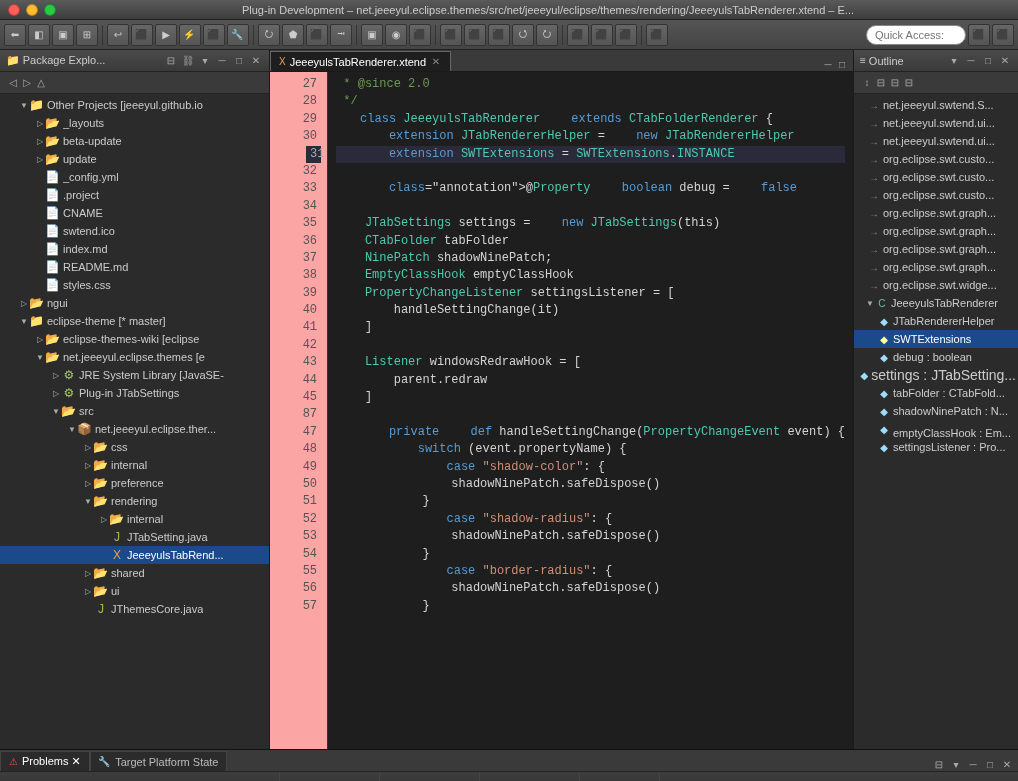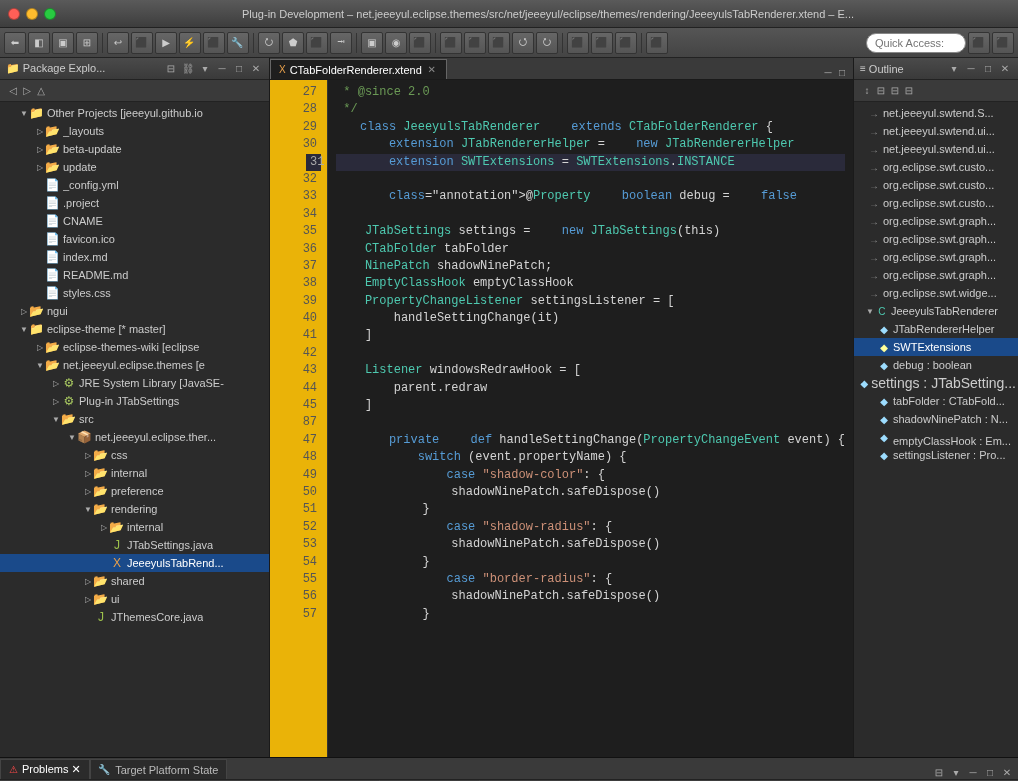--- a/index.html
+++ b/index.html
@@ -8,21 +8,21 @@
       font-size: 11px;
       background: #3c3c3c;
       color: #d4d4d4;
       width: 1018px;
       height: 781px;
       overflow: hidden;
     }
 
     
     .titlebar {
-      height: 28px;
+      height: 20px;
       background: linear-gradient(to bottom, #5a5a5a, #3d3d3d);
       display: flex;
       align-items: center;
       padding: 0 8px;
       border-bottom: 1px solid #222;
       gap: 20px;
     }
     .titlebar-buttons {
       display: flex;
       gap: 6px;
@@ -213,21 +213,21 @@
       flex: 1;
       overflow: auto;
       background: #1e1e1e;
       display: flex;
     }
     .editor-content::-webkit-scrollbar { width: 8px; height: 8px; }
     .editor-content::-webkit-scrollbar-track { background: #1e1e1e; }
     .editor-content::-webkit-scrollbar-thumb { background: #555; }
 
     .line-numbers {
-      background: #eab308;
+      background: #fca5a5;
       padding: 4px 0;
       min-width: 30px;
       text-align: right;
       border-right: 1px solid #333;
       color: #555;
       font-family: 'Courier New', monospace;
       font-size: 12px;
       line-height: 1.45;
       padding-right: 6px;
       user-select: none;
@@ -451,21 +451,21 @@
           <span class="tree-indent"></span>
           <span class="tree-arrow"> </span>
           <span class="tree-icon" style="color: rgb(170, 170, 170); font-size: 12px;">📄</span>
           <span class="tree-label">CNAME</span>
         </div>
         <div class="tree-item">
           <span class="tree-indent"></span>
           <span class="tree-indent"></span>
           <span class="tree-arrow"> </span>
           <span class="tree-icon" style="color: rgb(170, 170, 170); font-size: 12px;">📄</span>
-          <span class="tree-label">favicon.ico</span>
+          <span class="tree-label">swtend.ico</span>
         </div>
         <div class="tree-item">
           <span class="tree-indent"></span>
           <span class="tree-indent"></span>
           <span class="tree-arrow"> </span>
           <span class="tree-icon" style="color: rgb(170, 170, 170); font-size: 12px;">📄</span>
           <span class="tree-label">index.md</span>
         </div>
         <div class="tree-item">
           <span class="tree-indent"></span>
@@ -593,21 +593,21 @@
         </div>
         <div class="tree-item">
           <span class="tree-indent"></span>
           <span class="tree-indent"></span>
           <span class="tree-indent"></span>
           <span class="tree-indent"></span>
           <span class="tree-indent"></span>
           <span class="tree-indent"></span>
           <span class="tree-arrow"> </span>
           <span class="tree-icon" style="color: rgb(157, 193, 75); font-size: 12px;">J</span>
-          <span class="tree-label">JTabSettings.java</span>
+          <span class="tree-label">JTabSetting.java</span>
         </div>
         <div class="tree-item selected">
           <span class="tree-indent"></span>
           <span class="tree-indent"></span>
           <span class="tree-indent"></span>
           <span class="tree-indent"></span>
           <span class="tree-indent"></span>
           <span class="tree-indent"></span>
           <span class="tree-arrow"> </span>
           <span class="tree-icon" style="color: rgb(232, 160, 75); font-size: 12px;">X</span>
@@ -643,21 +643,21 @@
           <span class="tree-icon" style="color: rgb(157, 193, 75); font-size: 12px;">J</span>
           <span class="tree-label">JThemesCore.java</span>
         </div>
       </div>
   </div>
 
   <div class="center-panel">
     <div class="editor-tabs">
       <div class="editor-tab active">
         <span style="color:#e8a04b; font-size:10px;">X</span>
-        <span>CTabFolderRenderer.xtend</span>
+        <span>JeeeyulsTabRenderer.xtend</span>
         <span class="tab-close">✕</span>
       </div>
       <div style="flex:1; display:flex; align-items:flex-end; justify-content:flex-end; padding-right:4px;">
         <span class="ph-icon">─</span>
         <span class="ph-icon">□</span>
       </div>
     </div>
     <div class="editor-content" id="editor-area">
       <div class="line-numbers" id="line-numbers">
           <span class="ln">27</span>

